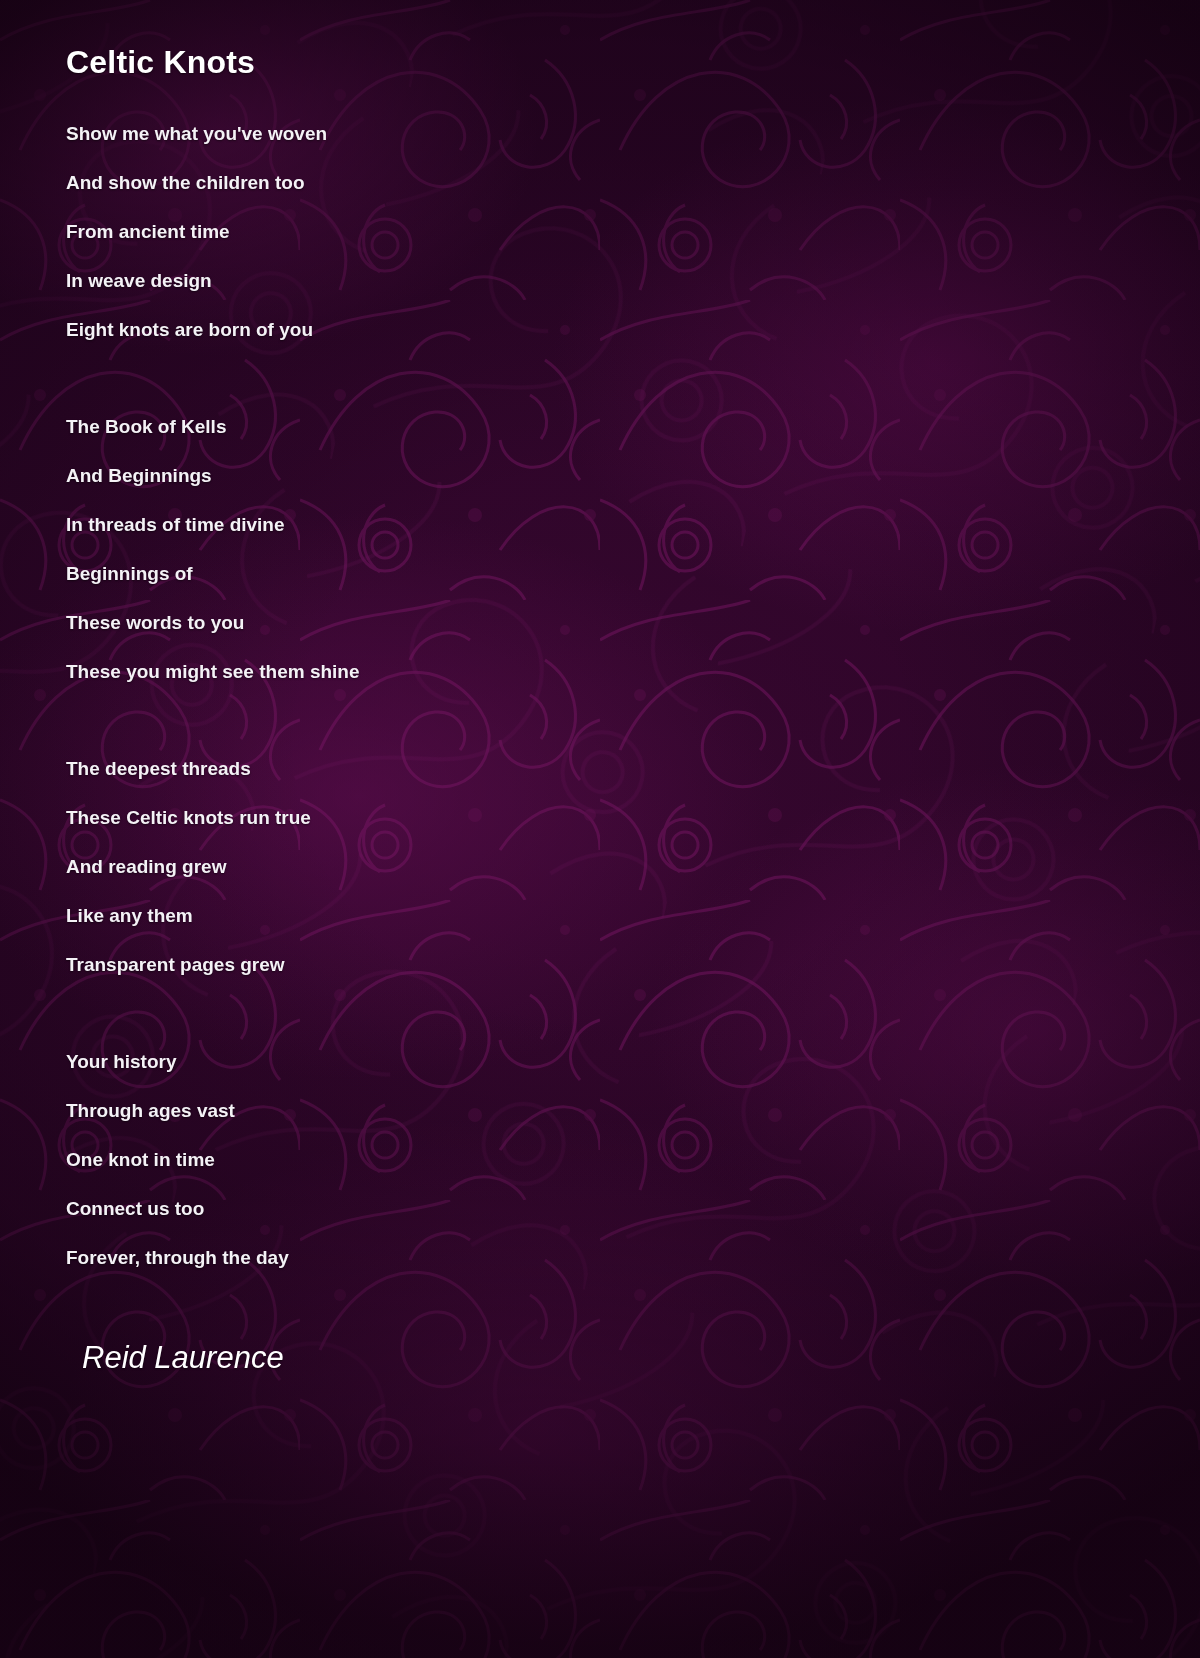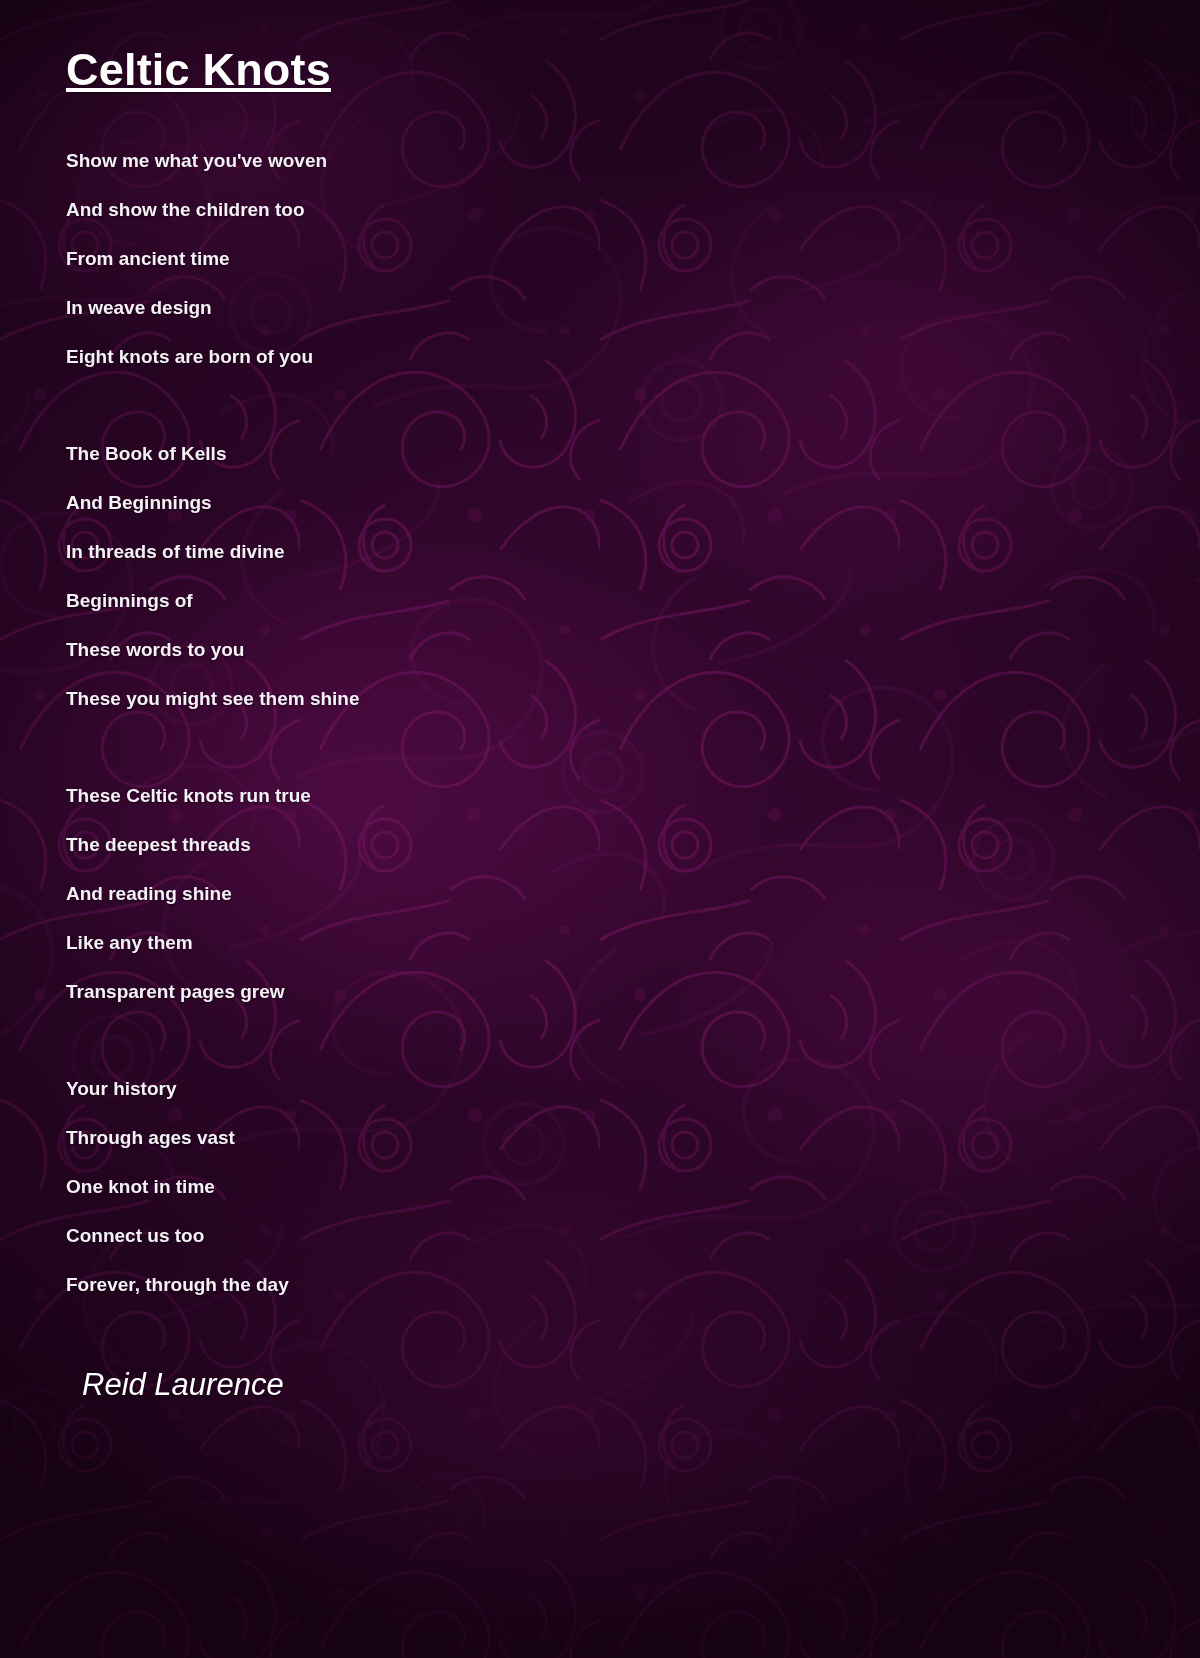--- a/index.html
+++ b/index.html
@@ -47,27 +47,26 @@
       radial-gradient(ellipse 1000px 900px at 50% 45%, rgba(0,0,0,0) 30%, rgba(20,2,18,0.45) 78%, rgba(14,1,12,0.72) 100%);
   }
 
   .content {
     position: relative;
     z-index: 3;
     padding: 44px 0 0 66px;
   }
 
   #poem-title {
-    font-size: 45px;
+    font-size: 32px;
     font-weight: bold;
     color: #ffffff;
     letter-spacing: 0.2px;
-    margin: 0 0 40px 0;
+    margin: 0 0 28px 0;
     text-shadow: 0 1px 2px rgba(0,0,0,0.55);
-    text-decoration: underline;
   }
 
   .stanza {
     margin-bottom: 48px;
   }
 
   .poem-line {
     font-size: 19px;
     font-weight: bold;
     color: #f4f2f6;
@@ -146,23 +145,23 @@
     <div class="stanza">
       <div class="poem-line">The Book of Kells</div>
       <div class="poem-line">And Beginnings</div>
       <div class="poem-line">In threads of time divine</div>
       <div class="poem-line">Beginnings of</div>
       <div class="poem-line">These words to you</div>
       <div class="poem-line">These you might see them shine</div>
     </div>
 
     <div class="stanza">
+      <div class="poem-line">The deepest threads</div>
       <div class="poem-line">These Celtic knots run true</div>
-      <div class="poem-line">The deepest threads</div>
-      <div class="poem-line">And reading shine</div>
+      <div class="poem-line">And reading grew</div>
       <div class="poem-line">Like any them</div>
       <div class="poem-line">Transparent pages grew</div>
     </div>
 
     <div class="stanza">
       <div class="poem-line">Your history</div>
       <div class="poem-line">Through ages vast</div>
       <div class="poem-line">One knot in time</div>
       <div class="poem-line">Connect us too</div>
       <div class="poem-line">Forever, through the day</div>

